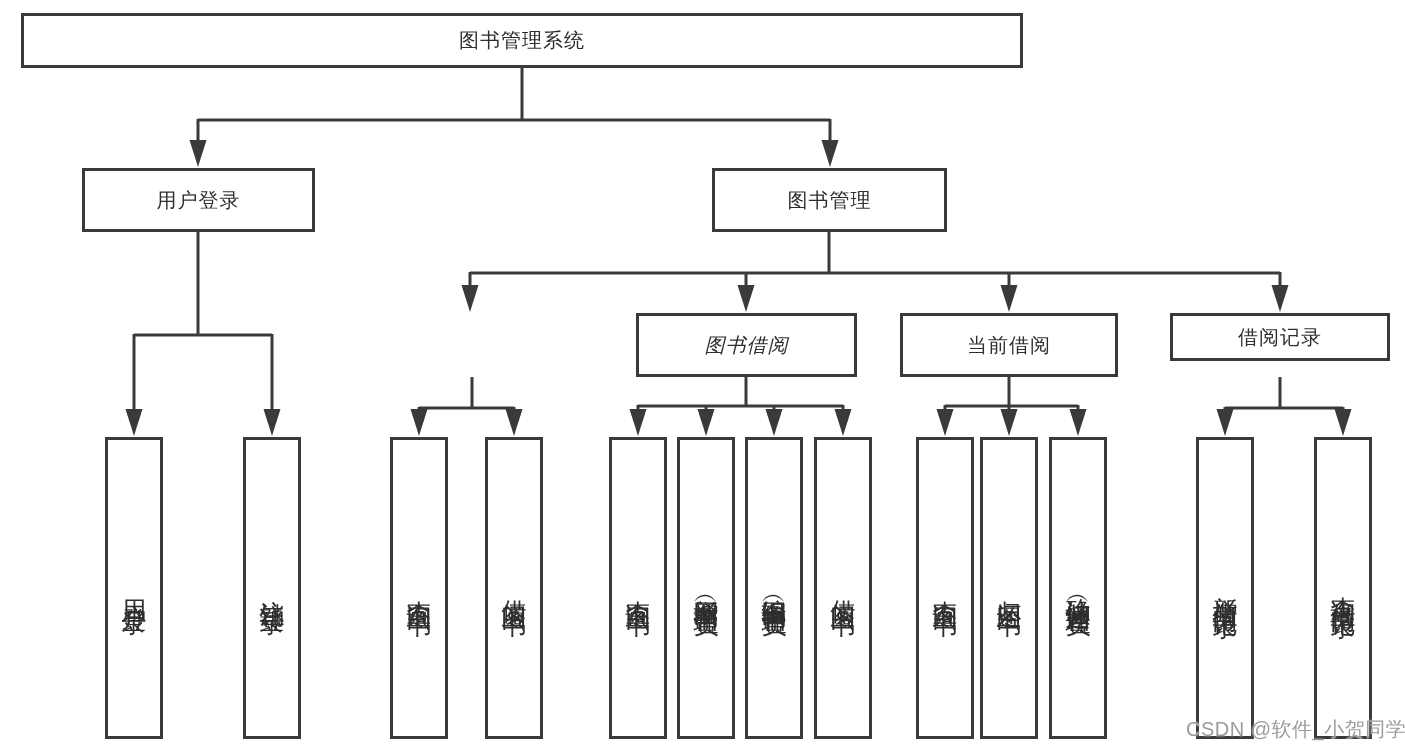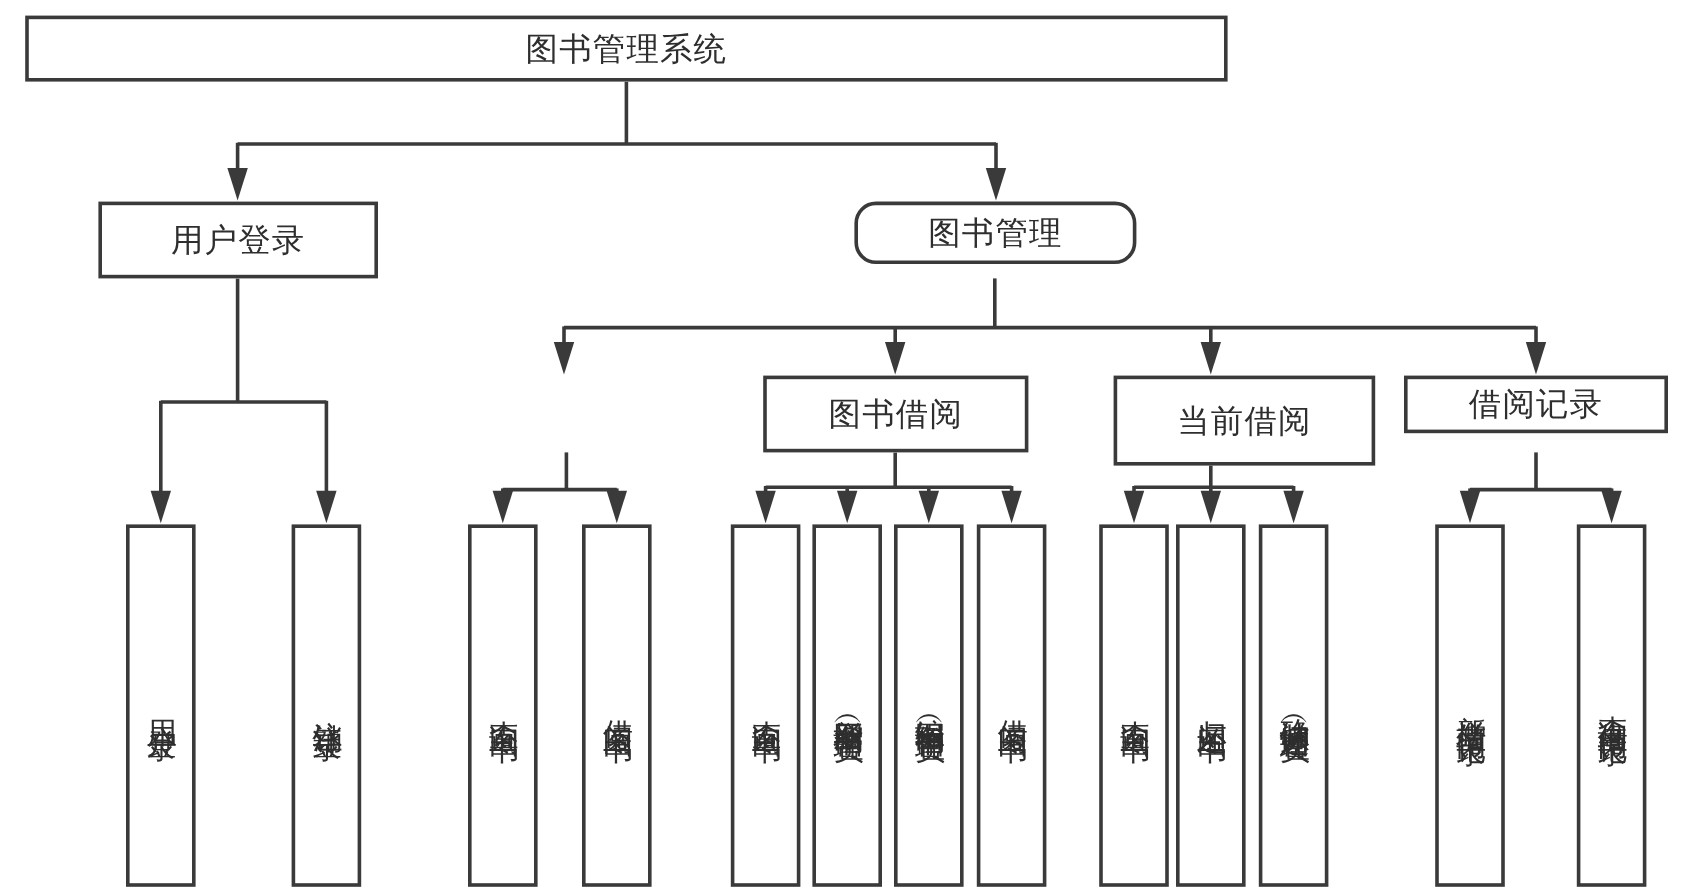--- a/index.html
+++ b/index.html
@@ -26,21 +26,21 @@
     position:absolute;
     box-sizing:border-box;
     border:3px solid var(--line);
     background:#ffffff;
     color:var(--text);
     display:flex;
     align-items:center;
     justify-content:center;
   }
   .hbox{
-    font-size:27px;
+    font-size:20px;
     letter-spacing:1px;
     white-space:nowrap;
   }
   .root{
     left:21px;top:13px;width:1002px;height:55px;
   }
   .vbox{
     top:437px;
     width:58px;
     height:302px;
@@ -136,38 +136,39 @@
       <polygon points="1069.5,409 1086.5,409 1078,436"></polygon>
 
       <polygon points="1216.5,409 1233.5,409 1225,436"></polygon>
       <polygon points="1334.5,409 1351.5,409 1343,436"></polygon>
     </g>
   </svg>
 
   <div class="node hbox root">图书管理系统</div>
 
   <div class="node hbox" style="left:82px;top:168px;width:233px;height:64px;">用户登录</div>
-  <div class="node hbox" style="left:712px;top:168px;width:235px;height:52px;border-radius:18px;">图书管理</div>
+  <div class="node hbox" style="left:712px;top:168px;width:235px;height:64px;">图书管理</div>
 
-  <div class="node hbox" style="left:636px;top:313px;width:221px;height:64px;">图书借阅</div>
-  <div class="node hbox" style="left:928px;top:313px;width:218px;height:75px;">当前借阅</div>
+  <div class="node hbox" style="left:636px;top:313px;width:221px;height:64px;font-style:italic;">图书借阅</div>
+  <div class="node hbox" style="left:900px;top:313px;width:218px;height:64px;">当前借阅</div>
   <div class="node hbox" style="left:1170px;top:313px;width:220px;height:48px;">借阅记录</div>
 
   <div class="node vbox" style="left:105px;">用户登录</div>
   <div class="node vbox" style="left:243px;">注销登录</div>
 
   <div class="node vbox" style="left:390px;">查询图书</div>
   <div class="node vbox" style="left:485px;">借阅图书</div>
 
   <div class="node vbox" style="left:609px;">查询图书</div>
   <div class="node vbox" style="left:677px;letter-spacing:2px;">新增图书（管理员）</div>
   <div class="node vbox" style="left:745px;letter-spacing:2px;">编辑图书（管理员）</div>
   <div class="node vbox" style="left:814px;">借阅图书</div>
 
   <div class="node vbox" style="left:916px;">查询图书</div>
   <div class="node vbox" style="left:980px;">归还图书</div>
   <div class="node vbox" style="left:1049px;letter-spacing:2px;">确认归还（管理员）</div>
 
   <div class="node vbox" style="left:1196px;">新增借阅记录</div>
   <div class="node vbox" style="left:1314px;">查询借阅记录</div>
 
+  <div class="watermark">CSDN @软件_小贺同学</div>
 
 </div>
 
 </body></html>

